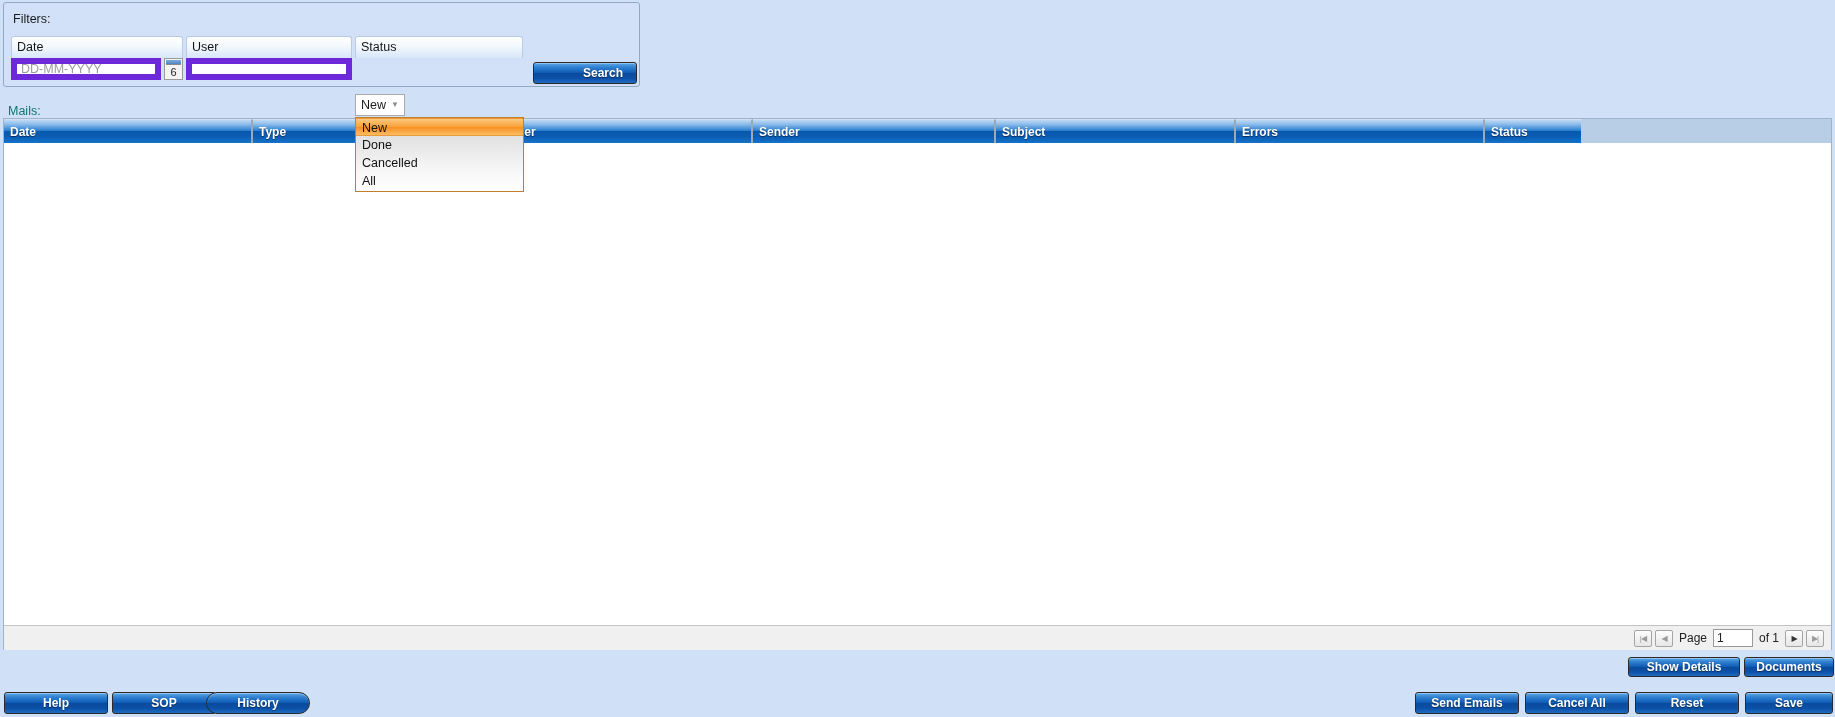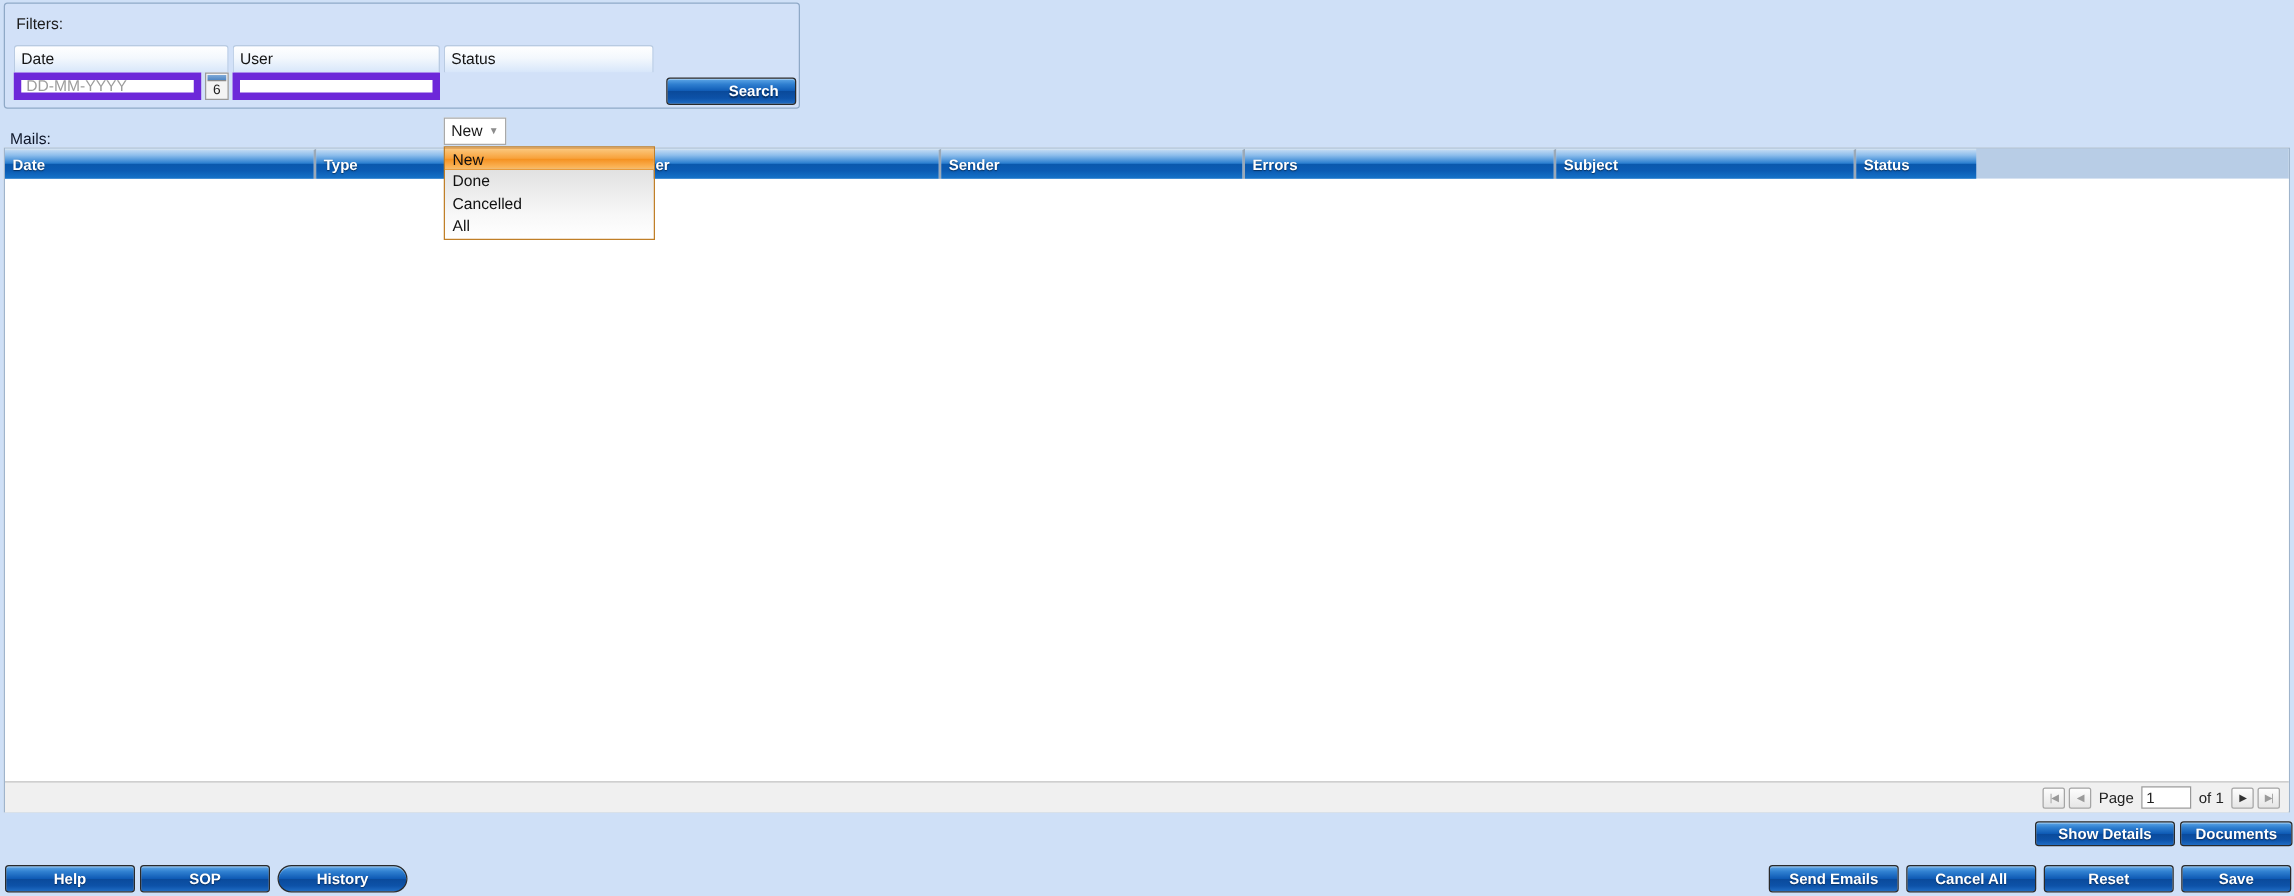--- a/index.html
+++ b/index.html
@@ -178,21 +178,21 @@
     height: 22px;
     padding-left: 36px;
   }
 
   
   .mails-caption {
     position: absolute;
     left: 8px;
     top: 104px;
     font-size: 12.5px;
-    color: #0f172a;
+    color: #0f766e;
   }
 
   
   .grid-wrap {
     position: absolute;
     left: 3px;
     top: 118px;
     width: 1829px;
     height: 532px;
     border: 1px solid #9fb4cc;
@@ -284,21 +284,21 @@
     width: 1835px;
     height: 27px;
   }
   .footer .btn {
     position: absolute;
     top: 2px;
     height: 22px;
   }
   .btn-help        { left: 4px;    width: 104px; }
   .btn-sop         { left: 112px;  width: 104px; }
-  .btn-history     { left: 222px;  width: 104px; border-radius: 11px; }
+  .btn-history     { left: 206px;  width: 104px; border-radius: 11px; }
   .btn-send-emails { left: 1415px; width: 104px; }
   .btn-cancel-all  { left: 1525px; width: 104px; }
   .btn-reset       { left = 0; }
   .btn-reset       { left: 1635px; width: 104px; }
   .btn-save        { left: 1745px; width: 88px;  }
 </style>
 </head>
 <body>
 
 <div id="app">
@@ -345,22 +345,22 @@
   </div>
 
   <div class="mails-caption">Mails:</div>
 
   <div class="grid-wrap">
     <div class="grid-header">
       <div class="gh-cell" style="width:249px">Date</div>
       <div class="gh-cell" style="width:250px">Type</div>
       <div class="gh-cell" style="width:250px">User</div>
       <div class="gh-cell" style="width:243px">Sender</div>
+      <div class="gh-cell" style="width:240px">Subject</div>
       <div class="gh-cell" style="width:249px">Errors</div>
-      <div class="gh-cell" style="width:240px">Subject</div>
       <div class="gh-cell" style="width:96px">Status</div>
     </div>
 
     <div class="grid-body"></div>
 
     <div class="pager-bar">
       <div class="pg-btn disabled">|◀</div>
       <div class="pg-btn disabled">◀</div>
       <span class="pg-label">Page</span>
       <input class="pg-input" type="text" value="1" style="">

